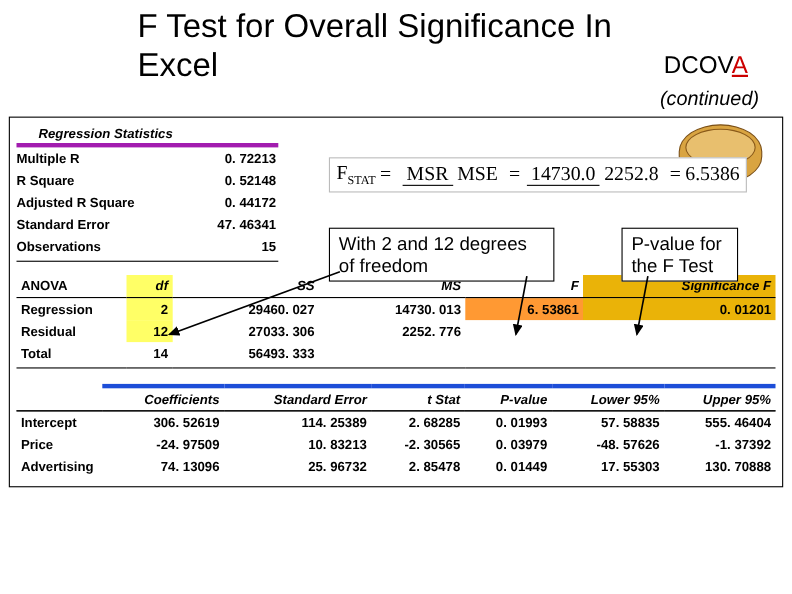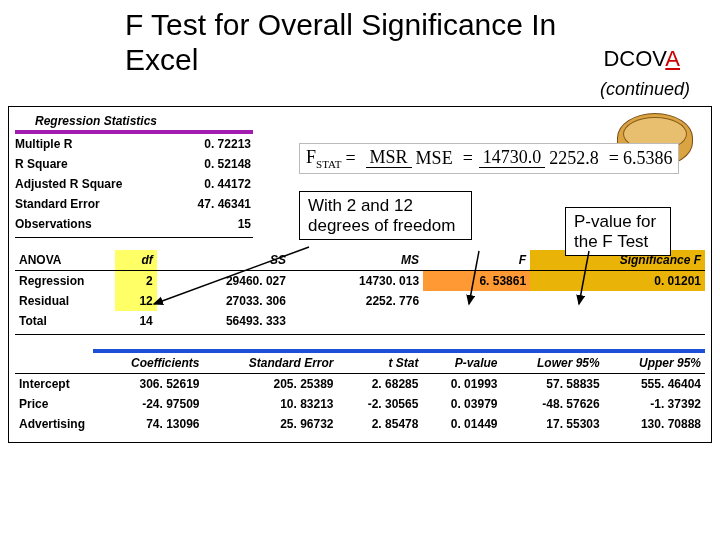--- a/index.html
+++ b/index.html
@@ -86,21 +86,21 @@
 
   
   .callout {
     position: absolute;
     background: #fff;
     border: 1px solid #000;
     font-size: 17px;
     padding: 4px 8px;
     line-height: 1.15;
   }
-  .callout.df { left: 290px; top: 84px; width: 173px; }
+  .callout.df { left: 290px; top: 100px; width: 205px; }
   .callout.pval { left: 556px; top: 100px; width: 106px; text-align: left; }
 
   
   .pie {
     position: absolute;
     right: 18px;
     top: 6px;
     width: 76px;
     height: 54px;
   }
@@ -239,21 +239,21 @@
         <th>t Stat</th>
         <th>P-value</th>
         <th>Lower 95%</th>
         <th>Upper 95%</th>
       </tr>
     </thead>
     <tbody>
       <tr>
         <td class="first">Intercept</td>
         <td>306. 52619</td>
-          <td>205. 25389</td>
+          <td>114. 25389</td>
           <td>2. 68285</td>
           <td>0. 01993</td>
           <td>57. 58835</td>
           <td>555. 46404</td>
       </tr>
       <tr>
         <td class="first">Price</td>
         <td>-24. 97509</td>
           <td>10. 83213</td>
           <td>-2. 30565</td>

